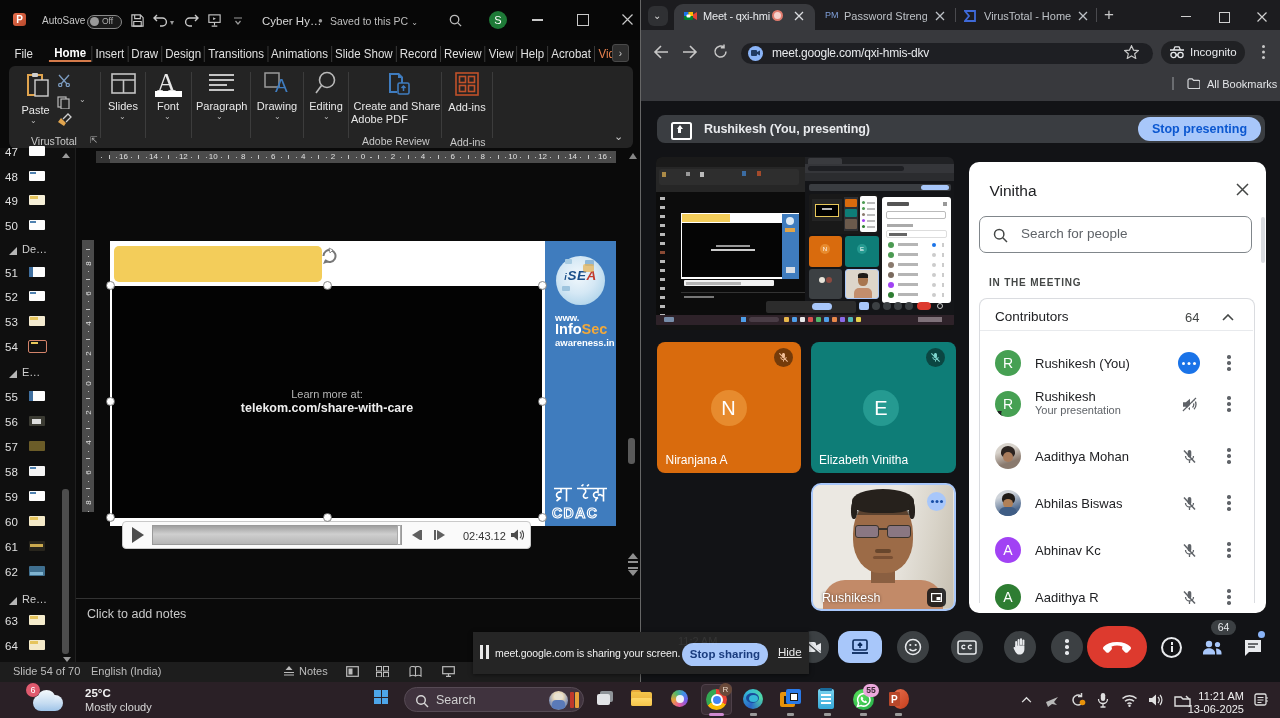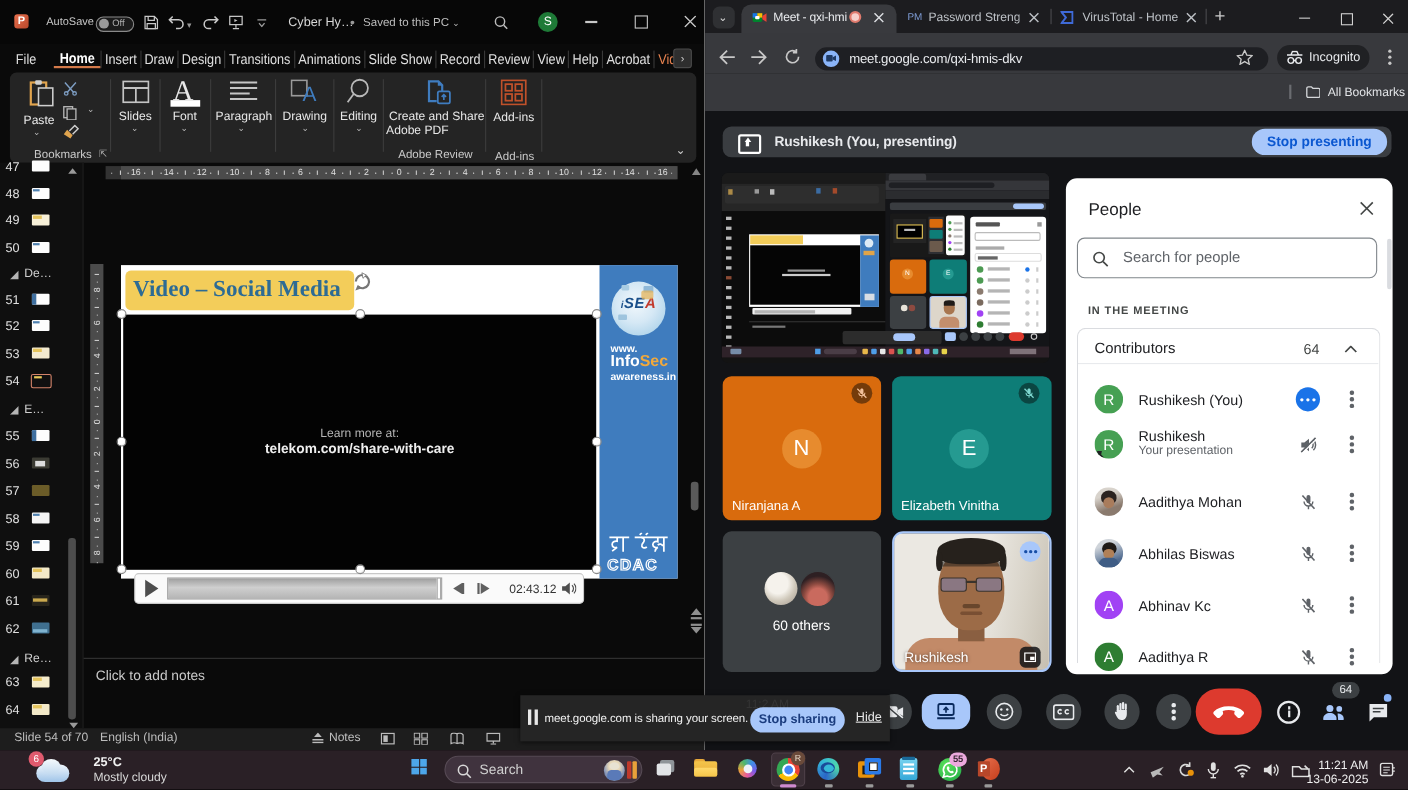--- a/index.html
+++ b/index.html
@@ -100,21 +100,21 @@
       </svg>
   <svg class="abs" style="left:57px;top:96px;" width="14" height="13" viewBox="0 0 14 13">
         <rect x="1" y="1" width="8" height="10" fill="none" stroke="#b9b9b9" stroke-width="1.2"></rect>
         <rect x="4" y="3" width="8" height="10" fill="#242424" stroke="#b9b9b9" stroke-width="1.2"></rect>
       </svg>
   <div class="abs" style="left:79px;top:95px;color:#bbb;font-size:8px;">⌄</div>
   <svg class="abs" style="left:56px;top:113px;" width="16" height="15" viewBox="0 0 16 15">
         <path d="M2 9l6 4 2-3-5-5z" fill="#e0a44e"></path>
         <path d="M7 6l5-5 3 3-5 5" fill="none" stroke="#cfcfcf" stroke-width="1.3"></path>
       </svg>
-  <div class="abs" style="left:31px;top:135px;color:#c9c9c9;font-size:10.5px;">Bookmarks</div>
+  <div class="abs" style="left:31px;top:135px;color:#c9c9c9;font-size:10.5px;">VirusTotal</div>
   <div class="abs" style="left:90px;top:135px;color:#aaa;font-size:9px;">⇱</div>
   <div class="abs" style="left:100px;top:72px;width:1px;height:66px;background:#3c3c3c;"></div>
 
   <svg class="abs" style="left:111px;top:73px;" width="25" height="21" viewBox="0 0 25 21">
         <rect x="1" y="1" width="23" height="19" fill="none" stroke="#c4c4c4" stroke-width="1.6"></rect>
         <path d="M1 7h23M12.5 7v13" stroke="#c4c4c4" stroke-width="1.6"></path>
       </svg>
   <div class="abs" style="left:103px;top:100px;width:40px;text-align:center;color:#e8e8e8;font-size:11px;">Slides</div>
   <div class="abs" style="left:119px;top:112px;color:#bbb;font-size:8px;">⌄</div>
   <div class="abs" style="left:145px;top:72px;width:1px;height:66px;background:#3c3c3c;"></div>
@@ -400,21 +400,20 @@
         <div class="abs" style="left: 5.5px; top: 225.85px; width: 1px; height: 1px; background: rgb(187, 187, 187);"></div>
         <div class="abs" style="left: 5.5px; top: 240.82px; width: 1px; height: 1px; background: rgb(187, 187, 187);"></div>
         <div class="abs" style="left: 4px; top: 248.29px; width: 4px; height: 1px; background: rgb(201, 201, 201);"></div>
         <div class="abs" style="left: 5.5px; top: 255.79px; width: 1px; height: 1px; background: rgb(187, 187, 187);"></div>
         <div class="abs" style="left: 5.5px; top: 270.76px; width: 1px; height: 1px; background: rgb(187, 187, 187);"></div>
       </div>
 
   <div class="abs" style="left:109.5px;top:241px;width:506.5px;height:285px;background:#ffffff;"></div>
 
   <div class="abs" style="left:114px;top:246px;width:208px;height:36px;background:#f3cd5a;border-radius:5px;"></div>
-  <div class="abs" style="left:121px;top:250px;color:#2d6b94;font-size:21px;font-weight:bold;font-family:'Liberation Serif',serif;">Video – Social Media</div>
 
   <div class="abs" style="left:112px;top:285.5px;width:430px;height:232px;background:#030303;"></div>
   <div class="abs" style="left:112px;top:401px;width:430px;text-align:center;color:#eeeeee;font-size:12.5px;font-weight:bold;">telekom.com/share-with-care</div>
   <div class="abs" style="left:112px;top:388px;width:430px;text-align:center;color:#b5b5b5;font-size:11px;">Learn more at:</div>
 
   <div class="abs" id="handles"></div>
 
   <svg class="abs" style="left:319px;top:247px;" width="20" height="18" viewBox="0 0 20 18">
         <path d="M4.5 9a6 6 0 1 1 1.8 4.3" fill="none" stroke="#777" stroke-width="2"></path>
         <path d="M4 17l2.2-4.8L10 15z" fill="#777"></path>
@@ -738,25 +737,20 @@
   <div class="abs" id="tile-teal" style="left:170px;top:341.5px;width:145px;height:131px;background:#0e7d77;border-radius:8px;">
     <div class="abs" style="left:52px;top:48px;width:36px;height:36px;border-radius:50%;background:#259a91;color:#fff;font-size:20px;text-align:center;line-height:36px;">E</div>
     <div class="abs" style="left:114.5px;top:6px;width:19px;height:19px;border-radius:50%;background:rgba(10,25,24,0.55);"></div>
     <svg class="abs" style="left:118.5px;top:10px;" width="11" height="11" viewBox="0 0 12 12">
           <path d="M6 1.2c-.9 0-1.6.7-1.6 1.6v2.4c0 .9.7 1.6 1.6 1.6s1.6-.7 1.6-1.6V2.8C7.6 1.9 6.9 1.2 6 1.2z" fill="#7fd8d0"></path>
           <path d="M3 5.5a3 3 0 0 0 6 0M6 8.5v2" stroke="#7fd8d0" stroke-width="1" fill="none"></path>
           <path d="M1.5 1.5 10.5 10.5" stroke="#7fd8d0" stroke-width="1.2"></path>
         </svg>
     <div class="abs" style="left:8px;top:111px;color:#fff;font-size:12px;">Elizabeth Vinitha</div>
   </div>
-  <div class="abs" id="tile-others" style="left:15.5px;top:483px;width:144px;height:128px;background:#3c4043;border-radius:8px;">
-    <div class="abs" style="left:38px;top:37px;width:30px;height:30px;border-radius:50%;background:radial-gradient(circle at 40% 35%,#f5f2ec 35%,#cfc8ba 60%,#9e948a);"></div>
-    <div class="abs" style="left:70px;top:36px;width:31px;height:31px;border-radius:50%;background:radial-gradient(circle at 50% 75%,#c96a5e 30%,#8d4a40 45%,#2e2023 70%);border:1.5px solid #3c4043;"></div>
-    <div class="abs" style="left:0;top:79px;width:144px;text-align:center;color:#fff;font-size:12.5px;">60 others</div>
-  </div>
   <div class="abs" id="tile-rushi" style="left:170px;top:483px;width:145px;height:128px;background:linear-gradient(165deg,#f0ede8,#e4ded4 55%,#d4cdbf);border-radius:10px;border:2.5px solid #a8c7fa;box-sizing:border-box;overflow:hidden;">
     <div class="abs" style="left:0;top:0;width:140px;height:123px;background:linear-gradient(100deg,#ebe8e2 55%,#d8d3c8 80%,#c6bfb1);"></div>
     <div class="abs" style="left:10px;top:95px;width:120px;height:33px;background:#c28a68;border-radius:22px 22px 0 0;"></div>
     <div class="abs" style="left:58px;top:78px;width:24px;height:20px;background:#8a5f41;"></div>
     <div class="abs" style="left:40px;top:12px;width:60px;height:76px;border-radius:48% 48% 44% 44%;background:#9c6b47;"></div>
     <div class="abs" style="left:39px;top:4px;width:62px;height:24px;border-radius:50% 50% 34% 34%;background:#26211c;"></div>
     <div class="abs" style="left:38px;top:17px;width:6px;height:17px;background:#26211c;border-radius:40%;"></div>
     <div class="abs" style="left:96px;top:17px;width:6px;height:17px;background:#26211c;border-radius:40%;"></div>
     <div class="abs" style="left:41px;top:26px;width:58px;height:4px;background:#26211c;border-radius:2px;opacity:.55;"></div>
     <div class="abs" style="left:42px;top:40px;width:24px;height:13px;background:rgba(120,132,190,0.5);border:1.5px solid #3a332c;border-radius:3px;box-sizing:border-box;"></div>
@@ -769,21 +763,21 @@
     <div class="abs" style="left:117.5px;top:15px;width:3px;height:3px;border-radius:50%;background:#174ea6;box-shadow:4.5px 0 0 #174ea6, 9px 0 0 #174ea6;"></div>
     <div class="abs" style="left:9px;top:106px;color:#fff;font-size:12.5px;text-shadow:0 0 3px rgba(0,0,0,.6);">Rushikesh</div>
     <div class="abs" style="left:114px;top:103px;width:19px;height:19px;border-radius:5px;background:rgba(18,19,22,0.85);"></div>
     <svg class="abs" style="left:118px;top:108px;" width="11" height="9" viewBox="0 0 11 9">
           <rect x="0.6" y="0.6" width="9.8" height="7.8" fill="none" stroke="#fff" stroke-width="1.2"></rect>
           <rect x="5.5" y="4" width="4" height="3" fill="#fff"></rect>
         </svg>
   </div>
 
   <div class="abs" id="people" style="left:328px;top:161.5px;width:296.5px;height:451.5px;background:#fff;border-radius:10px;overflow:hidden;">
-    <div class="abs" style="left:20.5px;top:20px;color:#202124;font-size:15.5px;">People</div>
+    <div class="abs" style="left:20.5px;top:20px;color:#202124;font-size:15.5px;">Vinitha</div>
     <svg class="abs" style="left:267px;top:21px;" width="13" height="13" viewBox="0 0 13 13">
           <path d="M1 1 12 12M12 1 1 12" stroke="#444746" stroke-width="1.5"></path>
         </svg>
     <div class="abs" style="left:10px;top:54.5px;width:273px;height:37px;border:1px solid #80868b;border-radius:7px;box-sizing:border-box;"></div>
     <svg class="abs" style="left:24px;top:66px;" width="15" height="15" viewBox="0 0 15 15">
           <circle cx="6.2" cy="6.2" r="4.7" fill="none" stroke="#444746" stroke-width="1.5"></circle>
           <path d="M9.8 9.8 14 14" stroke="#444746" stroke-width="1.5"></path>
         </svg>
     <div class="abs" style="left:52px;top:64px;color:#5f6368;font-size:13.5px;">Search for people</div>
     <div class="abs" style="left:20px;top:115px;color:#444746;font-size:10px;font-weight:bold;letter-spacing:0.8px;">IN THE MEETING</div>

